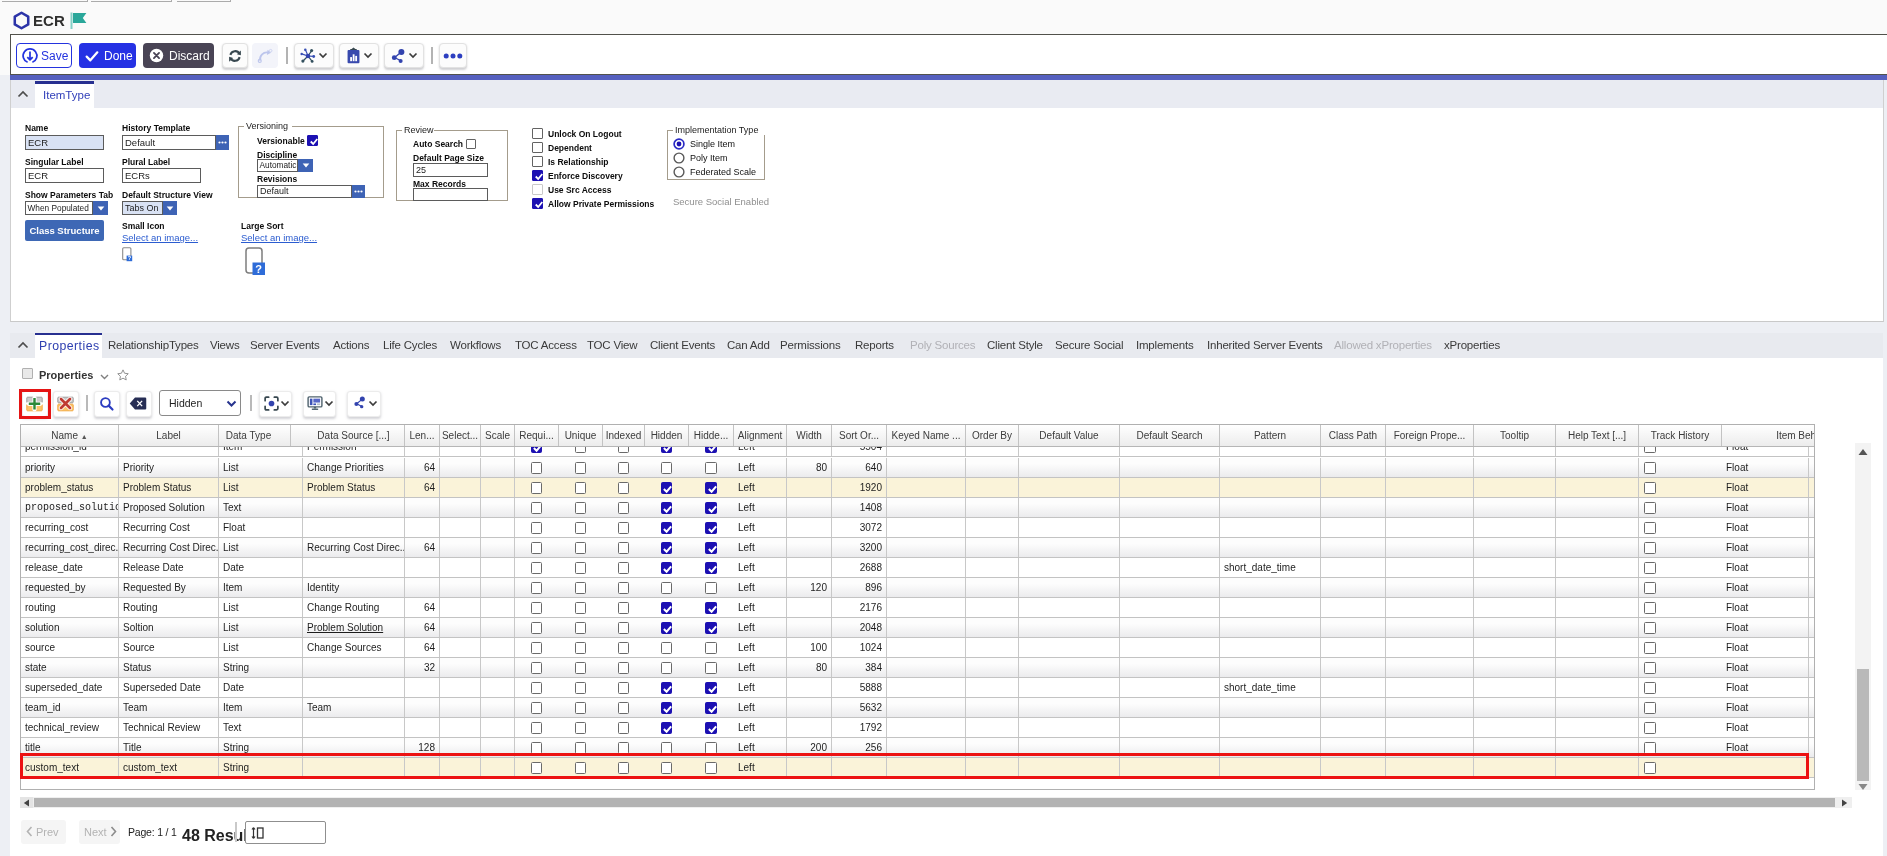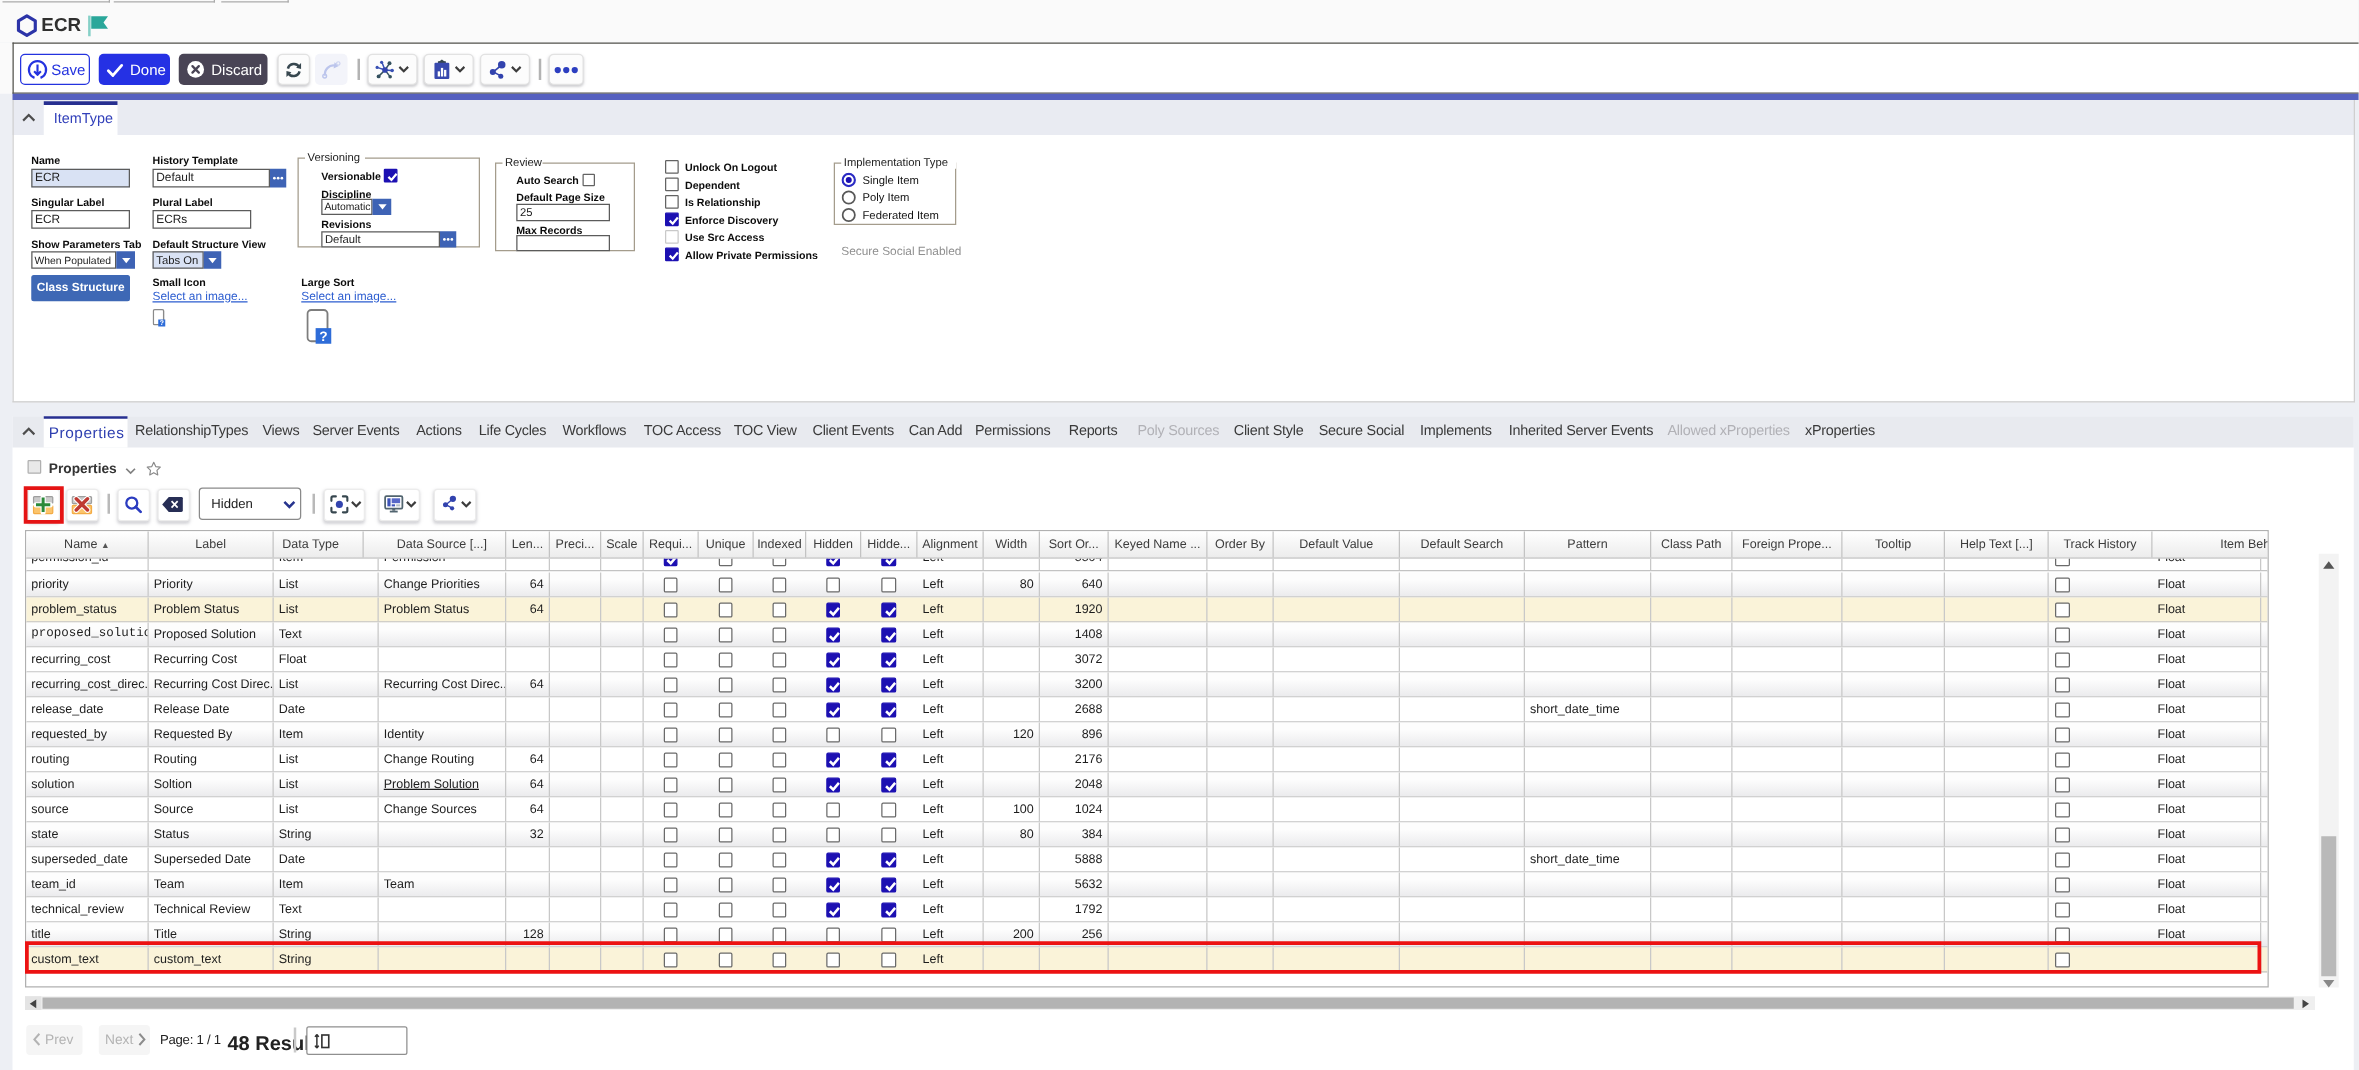--- a/index.html
+++ b/index.html
@@ -228,21 +228,21 @@
     <circle cx="6" cy="6" r="2.4" fill="#1c10b2"></circle>
   </svg>
 <div class="abs" style="left:690px;top:139px;font-size:9px;color:#111;white-space:nowrap">Single Item</div>
 <svg class="abs" style="left:673px;top:152px" width="12" height="12" viewBox="0 0 12 12">
     <circle cx="6" cy="6" r="4.9" fill="#fff" stroke="#585858" stroke-width="1.4"></circle>
   </svg>
 <div class="abs" style="left:690px;top:153px;font-size:9px;color:#111;white-space:nowrap">Poly Item</div>
 <svg class="abs" style="left:673px;top:166px" width="12" height="12" viewBox="0 0 12 12">
     <circle cx="6" cy="6" r="4.9" fill="#fff" stroke="#585858" stroke-width="1.4"></circle>
   </svg>
-<div class="abs" style="left:690px;top:167px;font-size:9px;color:#111;white-space:nowrap">Federated Item</div>
+<div class="abs" style="left:690px;top:167px;font-size:9px;color:#111;white-space:nowrap">Federated Scale</div>
 <div class="abs" style="left:673px;top:196px;font-size:9.5px;color:#8f8f8f;white-space:nowrap">Secure Social Enabled</div>
 <div class="abs" style="left:10px;top:333px;width:1873px;height:523px;background:#fff"></div>
 <div class="abs" style="left:10px;top:333px;width:1873px;height:25px;background:#e8eaef"></div>
 <svg class="abs" style="left:17px;top:341px" width="12" height="8" viewBox="0 0 12 8">
     <path d="M1.5 6.5 L6 2 L10.5 6.5" fill="none" stroke="#4d4d4d" stroke-width="1.7"></path>
   </svg>
 <div class="abs" style="left:35px;top:333px;width:67px;height:25px;background:#fff;border-top:2.5px solid #272f90"></div>
 <div class="tabtxt" style="left:39px;top:339px;color:#2e3fb0;font-size:12.3px;letter-spacing:0.45px">Properties</div>
 <div class="tabtxt" style="left:108px;top:339px;color:#3a3a3a">RelationshipTypes</div>
 <div class="tabtxt" style="left:210px;top:339px;color:#3a3a3a">Views</div>
@@ -335,21 +335,21 @@
 <svg class="abs" style="left:368px;top:400px" width="10" height="7" viewBox="0 0 10 7">
     <path d="M1.5 1.5 L5 5 L8.5 1.5" fill="none" stroke="#3c3c3c" stroke-width="1.7"></path>
   </svg>
 <div class="abs" style="left:20px;top:424px;width:1795px;height:366px;border:1px solid #b0b0b0;background:#fff;overflow:hidden">
 <div class="abs" style="left:0;top:0;width:100%;height:22px;background:linear-gradient(#ffffff,#ececec);border-bottom:1px solid #b6b6b6">
 <div class="hcell" style="left:0px;width:98px">Name <span style="font-size:7px;color:#555">▲</span></div>
 <div class="hcell" style="left:98px;width:100px">Label</div>
 <div class="hcell" style="left:186px;width:84px">Data Type</div>
 <div class="hcell" style="left:282px;width:102px">Data Source [...]</div>
 <div class="hcell" style="left:384px;width:35px">Len...</div>
-<div class="hcell" style="left:419px;width:41px">Preci...</div>
+<div class="hcell" style="left:419px;width:41px">Select...</div>
 <div class="hcell" style="left:460px;width:34px">Scale</div>
 <div class="hcell" style="left:494px;width:44px">Requi...</div>
 <div class="hcell" style="left:538px;width:44px">Unique</div>
 <div class="hcell" style="left:582px;width:42px">Indexed</div>
 <div class="hcell" style="left:624px;width:44px">Hidden</div>
 <div class="hcell" style="left:668px;width:45px">Hidde...</div>
 <div class="hcell" style="left:713px;width:53px">Alignment</div>
 <div class="hcell" style="left:766px;width:45px">Width</div>
 <div class="hcell" style="left:811px;width:55px">Sort Or...</div>
 <div class="hcell" style="left:866px;width:79px">Keyed Name ...</div>

